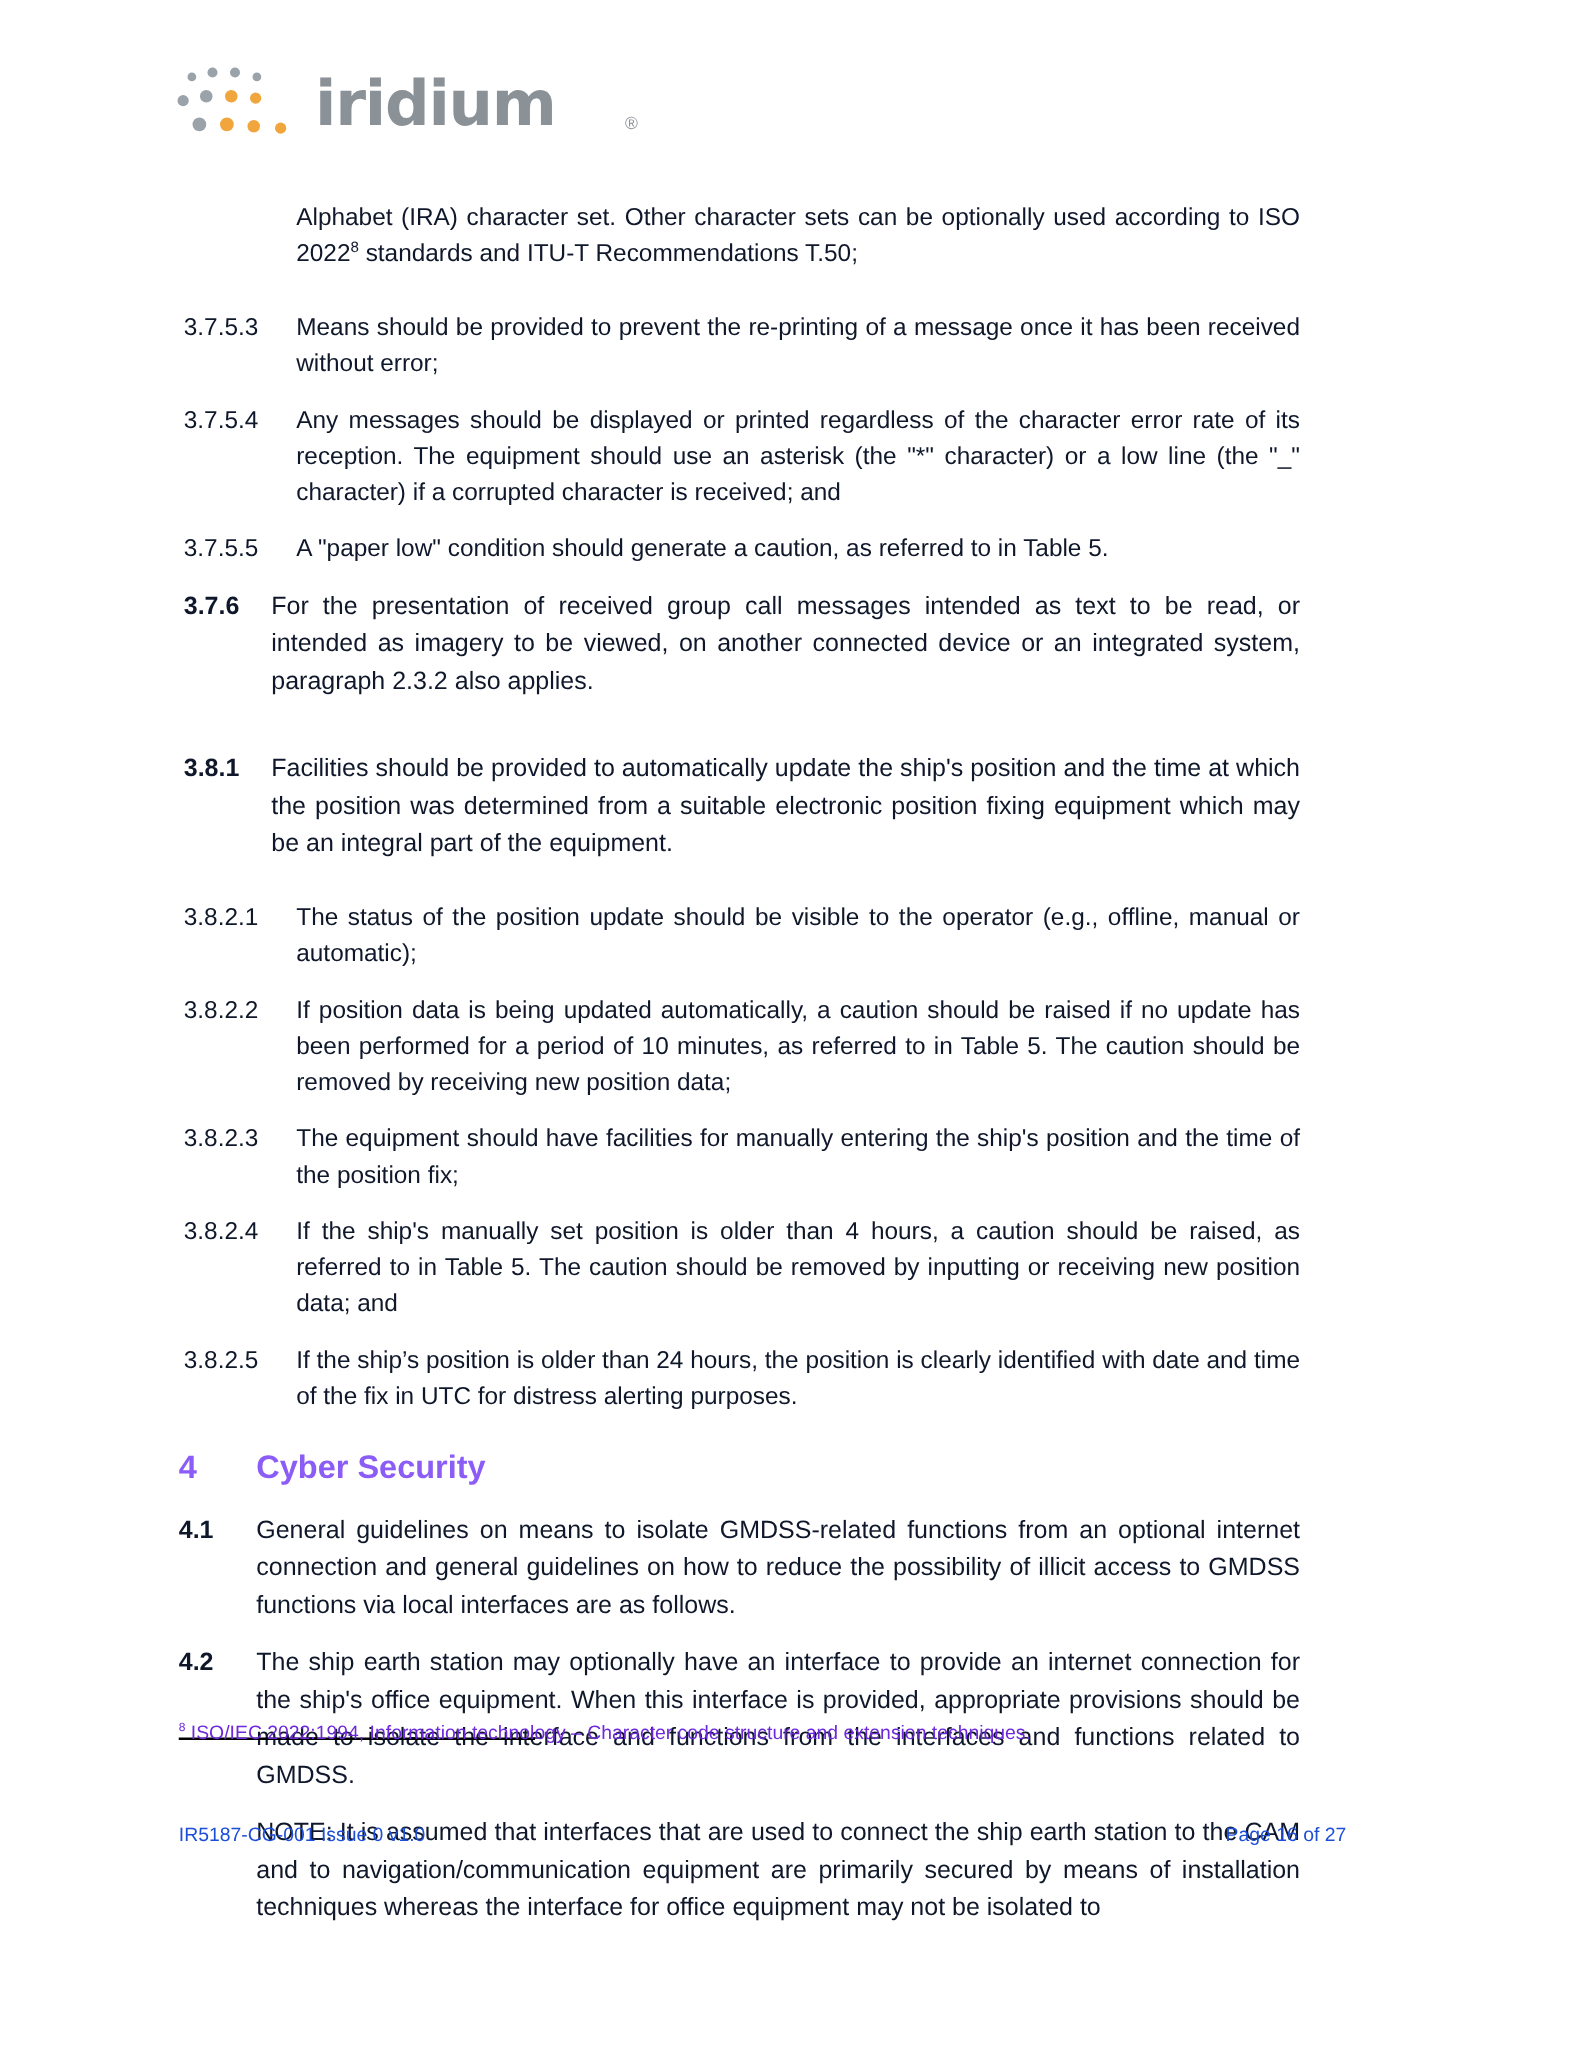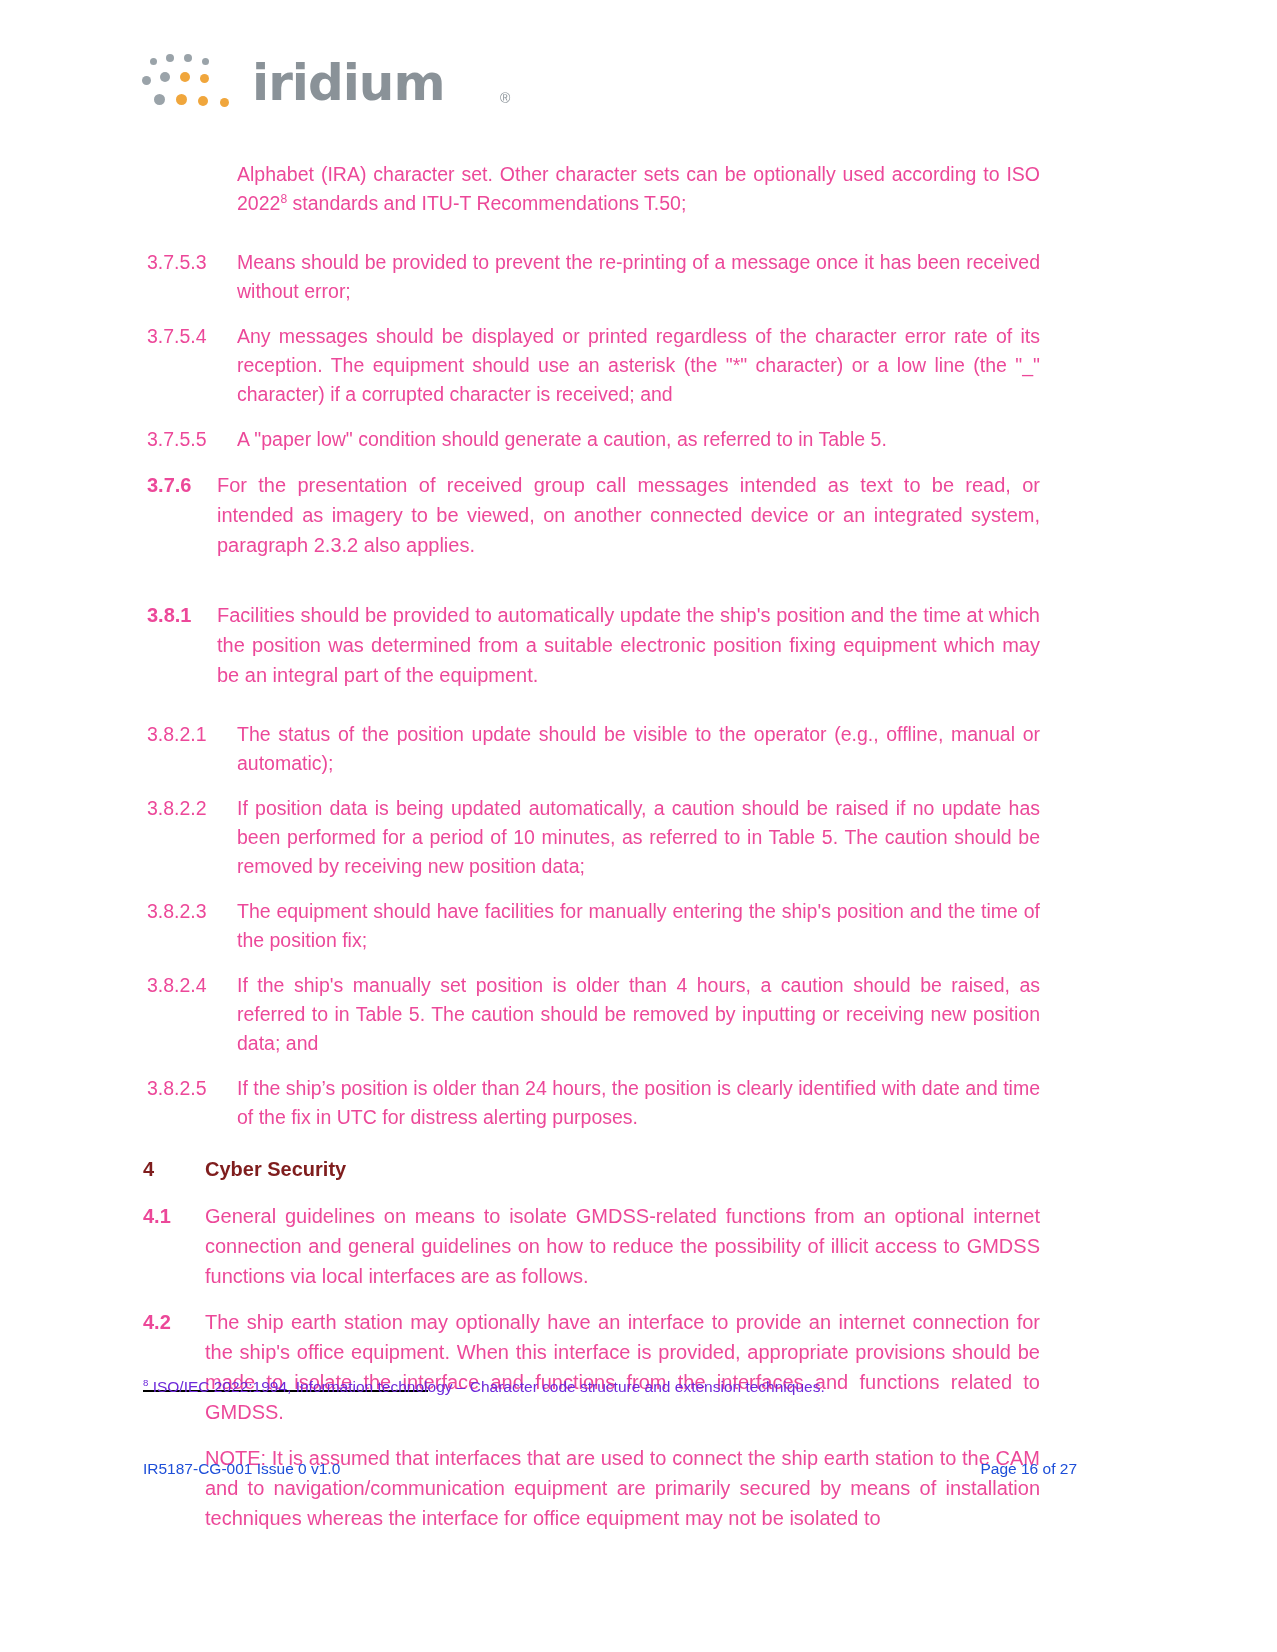--- a/index.html
+++ b/index.html
@@ -65,21 +65,21 @@
     top: 160px;
     width: 1277px;
   }
   .para {
     position: relative;
     margin: 0 0 2px 0;
     padding: 0 237px 0 0;
     font-size: 19.5px;
     line-height: 29px;
     text-align: justify;
-    color: #ec4899;
+    color: #0f172a;
   }
   .num {
     position: absolute;
     left: 0;
     top: 0;
     text-align: left;
   }
   
   .lvl-a { margin-left: 237px; }               
   .lvl-a .num { left: -90px; width: 86px; }
@@ -98,23 +98,23 @@
   }
   h2.sub .num2 {
     display: inline-block;
     width: 58px;
     margin-left: 143px;
   }
 
   h1.chapter {
     margin: 0 0 6px 0;
     padding: 0;
-    font-size: 20px;
+    font-size: 26px;
     font-weight: bold;
-    color: #7f1d1d;
+    color: #8b5cf6;
   }
   h1.chapter .cnum {
     display: inline-block;
     width: 62px;
     margin-left: 143px;
   }
   .para.big {
     font-size: 20px;
     line-height: 30px;
   }

